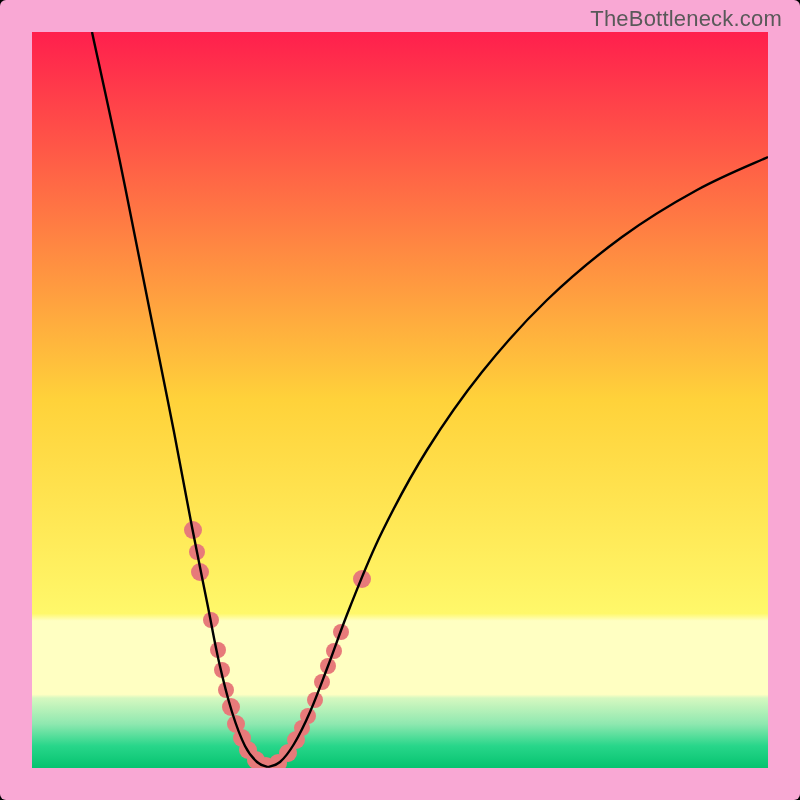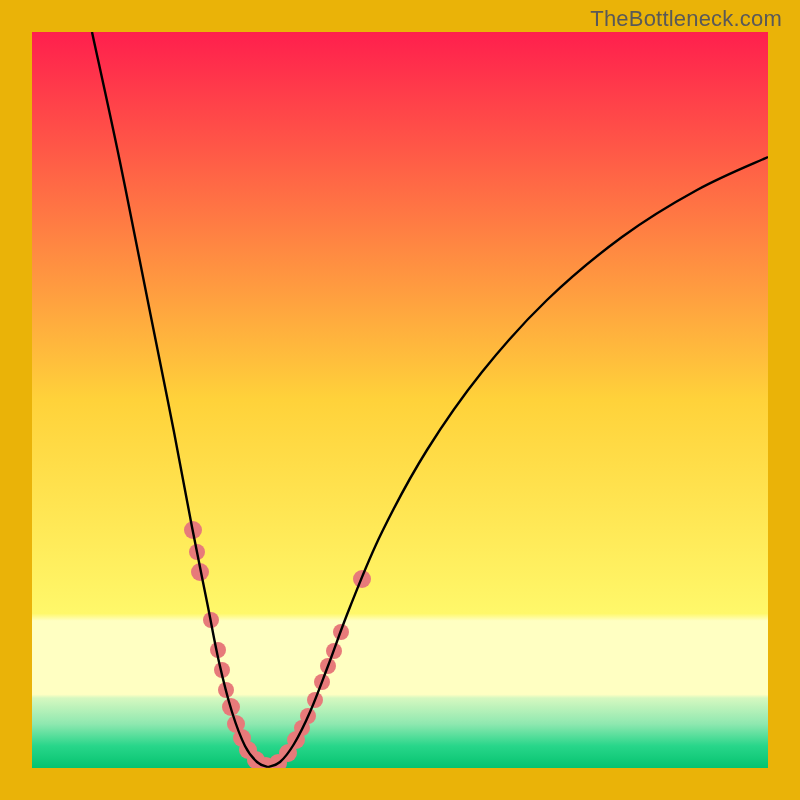--- a/index.html
+++ b/index.html
@@ -1,21 +1,22 @@
 <!DOCTYPE html>
 <html><head>
 <meta charset="utf-8">
 <style>
   * { margin: 0; padding: 0; box-sizing: border-box; }
   html, body { width: 800px; height: 800px; overflow: hidden; background: #000; }
   .frame {
     position: absolute;
     top: 0; left: 0;
     width: 800px; height: 800px;
-    background: #eab308;
+    background: #f9a8d4;
+    border-radius: 6px;
   }
   .plot {
     position: absolute;
     top: 32px;
     left: 32px;
     width: 736px;
     height: 736px;
     overflow: hidden;
   }
   .bg-layer {

